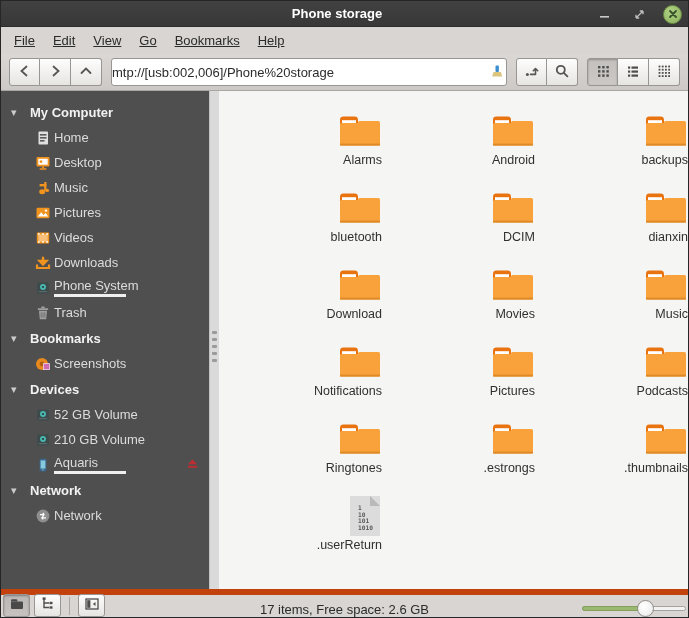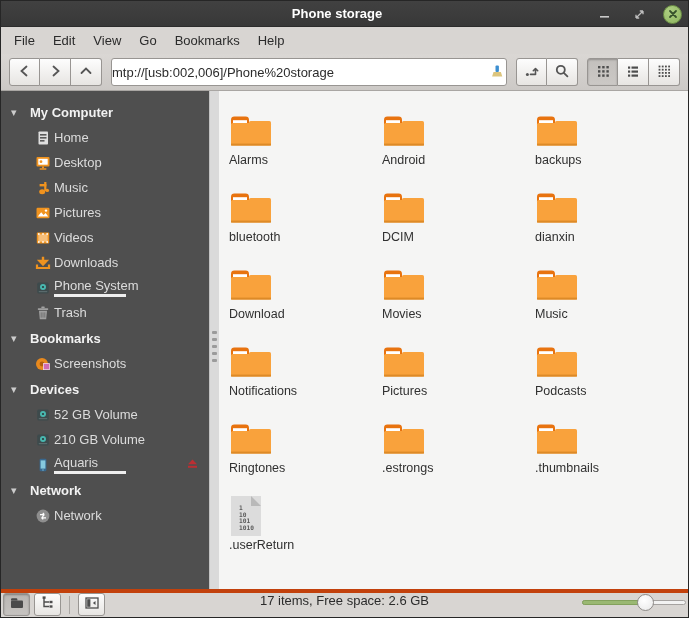--- a/index.html
+++ b/index.html
@@ -21,21 +21,21 @@
   .winbtn { width:20px; height:20px; display:flex; align-items:center; justify-content:center;
     cursor:default; }
   .winbtn svg { display:block; }
   .close-btn { width:19px; height:19px; border-radius:50%;
     background:radial-gradient(circle at 35% 30%, #aecf82, #8db45e);
     border:1px solid #6f9347; display:flex; align-items:center; justify-content:center; }
 
   
   .menubar { height:27px; flex:0 0 27px; background:#d8d5d2; display:flex;
     align-items:center; padding-left:4px; }
-  .menu-item { padding:4px 9px; color:#2b2b2b; }
+  .menu-item { padding:4px 9px; color:#2b2b2b;text-decoration:underline; }
 
   
   .toolbar { height:37px; flex:0 0 37px; background:linear-gradient(#dad7d4,#ccc9c6);
     border-bottom:1px solid #a9a6a3; display:flex; align-items:center; padding:0 8px; gap:9px; }
   .btn-group { display:flex; }
   .tbtn { width:31px; height:28px; background:linear-gradient(#fdfdfd,#e7e5e2);
     border:1px solid #989592; display:flex; align-items:center; justify-content:center; }
   .btn-group .tbtn + .tbtn { border-left:none; }
   .btn-group .tbtn:first-child { border-radius:3px 0 0 3px; }
   .btn-group .tbtn:last-child { border-radius:0 3px 3px 0; }
@@ -64,27 +64,27 @@
   .eject { position:absolute; right:10px; top:6px; width:14px; height:14px;
     display:flex; align-items:center; justify-content:center; }
   .pane-sep { width:10px; flex:0 0 10px; background:#dadada; border-left:1px solid #c2c2c2;
     position:relative; }
   .grip { position:absolute; top:240px; left:2px; display:flex; flex-direction:column; gap:4px; }
   .grip i { width:5px; height:3px; background:#9b9b9b; border-radius:1px; display:block; }
 
   .mainview { flex:1; background:#f5f5f4; padding:12px 0 0 10px; overflow:hidden;
     display:flex; flex-wrap:wrap; align-content:flex-start; }
   .file-cell { width:153px; height:77px; display:flex; flex-direction:column;
-    align-items:flex-start; justify-content:flex-start; padding-top:5px; }
+    align-items:flex-end; justify-content:flex-start; padding-top:5px; }
   .file-icon-box { height:44px; display:flex; align-items:center; justify-content:center; }
   .file-label { font-size:12.5px; color:#303030; margin-top:1px; white-space:nowrap; }
 
   
-  .statusbar { height:28px; flex:0 0 28px; background:#d8d5d2; border-top:4px solid #c2410c;
-    display:flex; align-items:flex-start; padding:0 2px; position:relative; }
+  .statusbar { height:28px; flex:0 0 28px; background:#d8d5d2; border-top:6px solid #c2410c;
+    display:flex; align-items:flex-end; padding:0 2px; position:relative; }
   .sbtn { width:27px; height:23px; background:linear-gradient(#fdfdfd,#e7e5e2);
     border:1px solid #989592; border-radius:3px; display:flex; align-items:center;
     justify-content:center; margin-right:4px; }
   .sbtn.active { background:linear-gradient(#b9b6b3,#c6c3c0); box-shadow:inset 0 1px 2px rgba(0,0,0,.3); }
   .vsep { width:1px; height:18px; background:#aaa7a4; margin:0 8px 0 4px; }
   .status-text { position:absolute; left:0; right:0; text-align:center; color:#2b2b2b; }
   .zoom-slider { margin-left:auto; width:104px; height:18px; position:relative; z-index:1; }
   .slider-track { position:absolute; top:7px; left:0; right:0; height:5px; border-radius:3px;
     background:#f2f2f2; border:1px solid #a5a2a0; }
   .slider-fill { position:absolute; top:7px; left:0; height:5px; border-radius:3px 0 0 3px;

